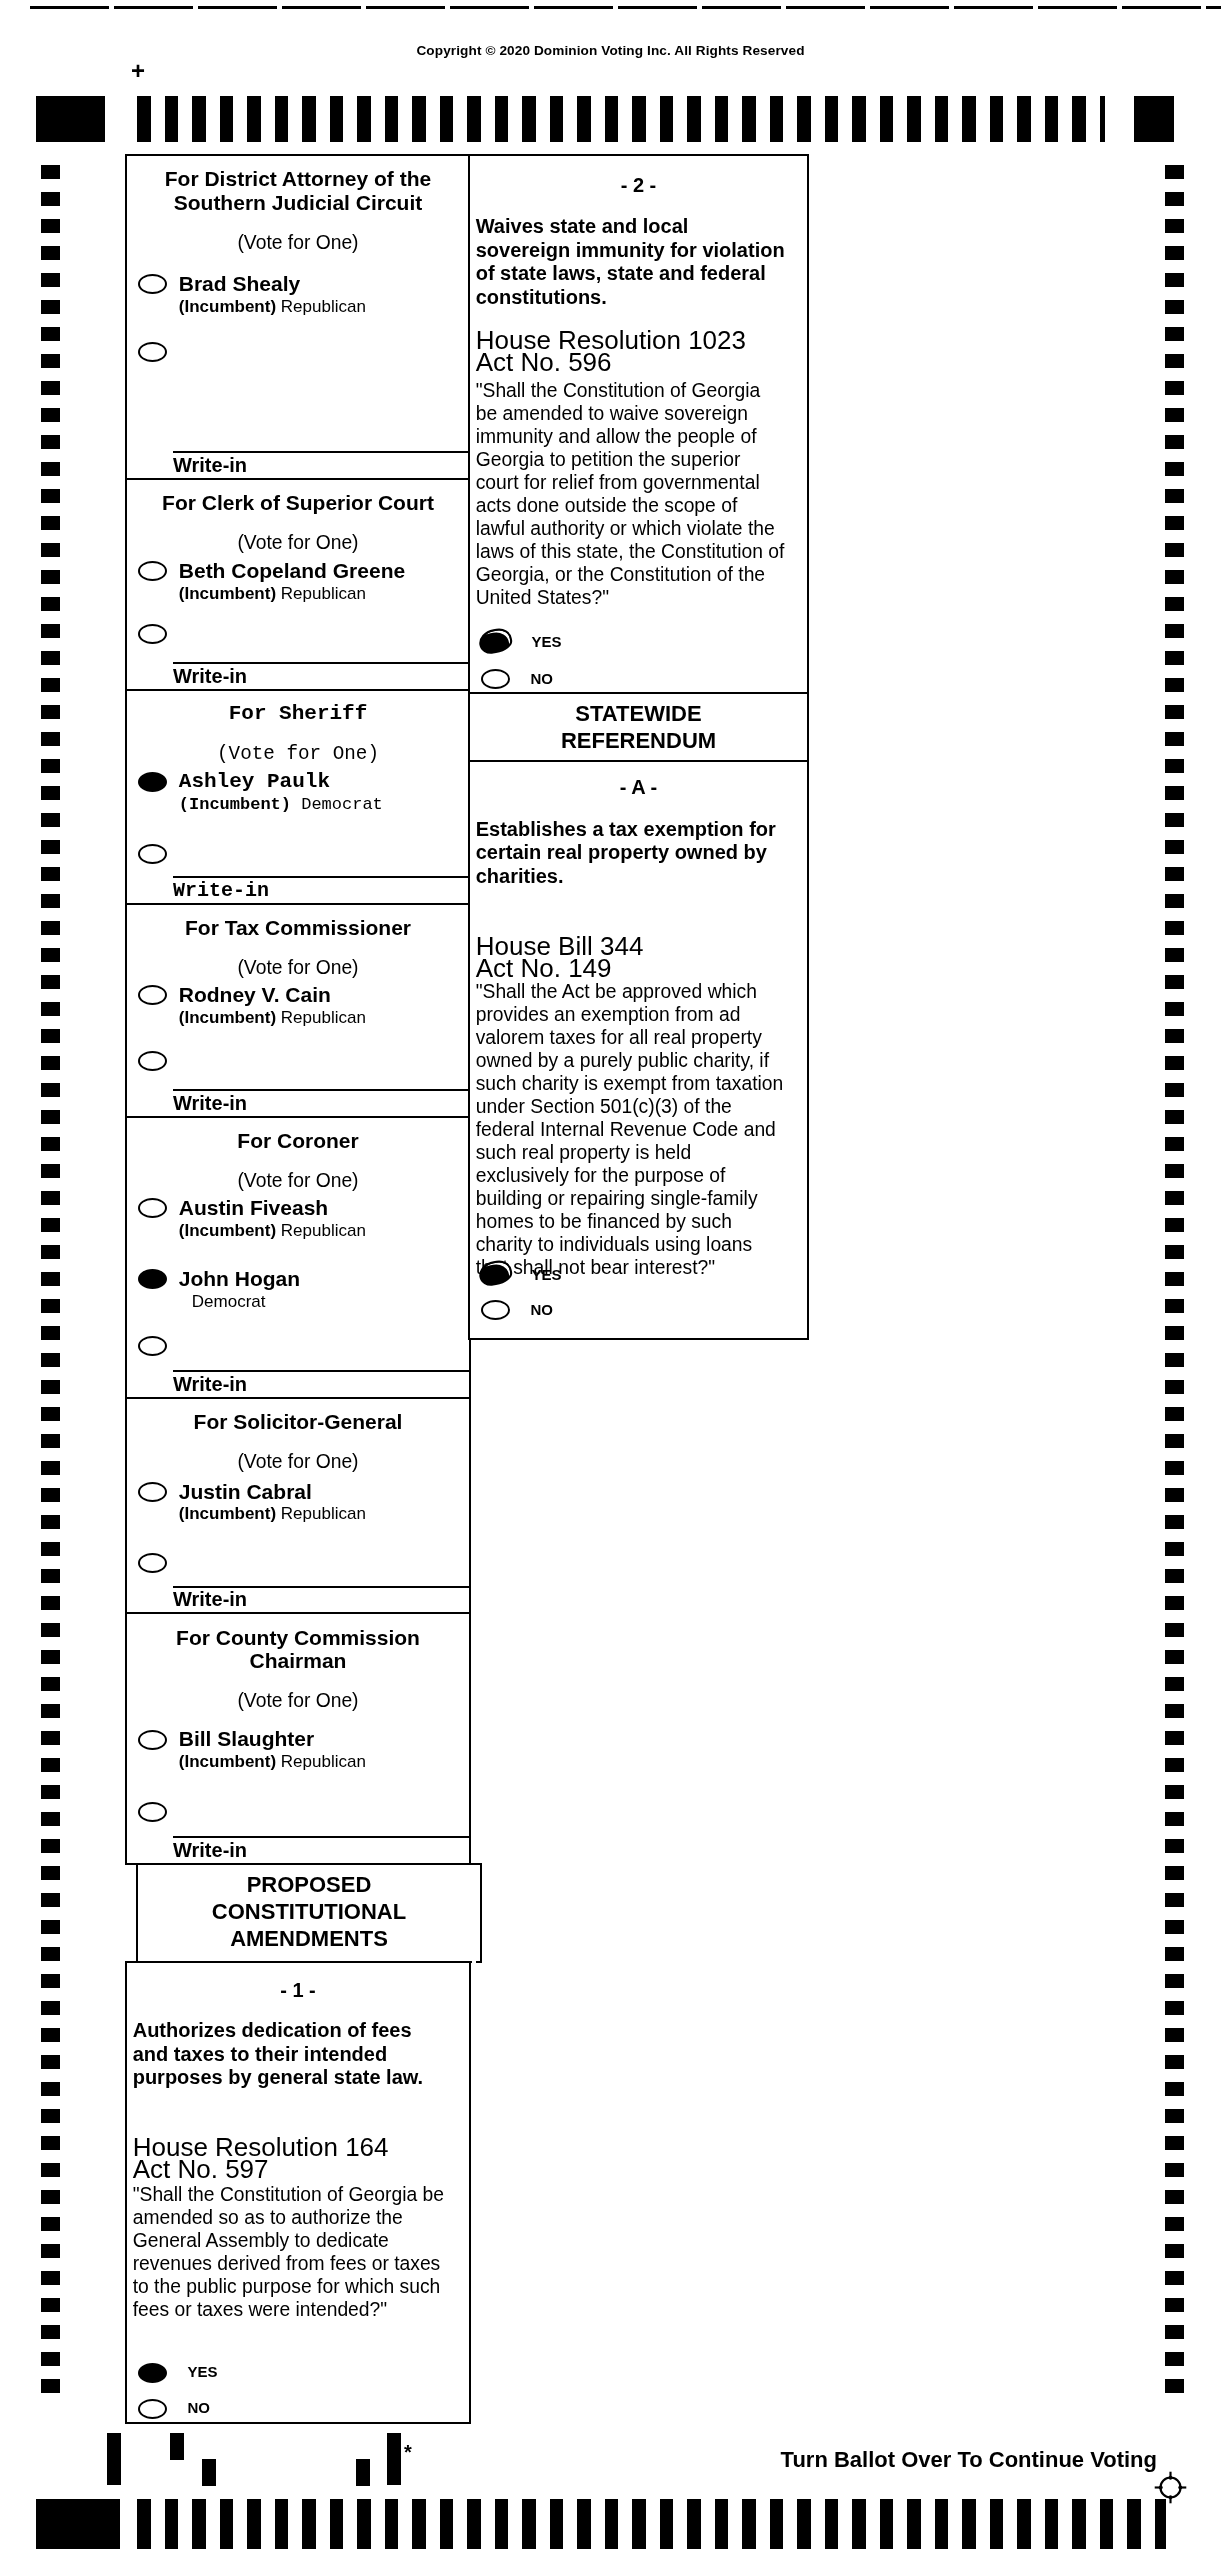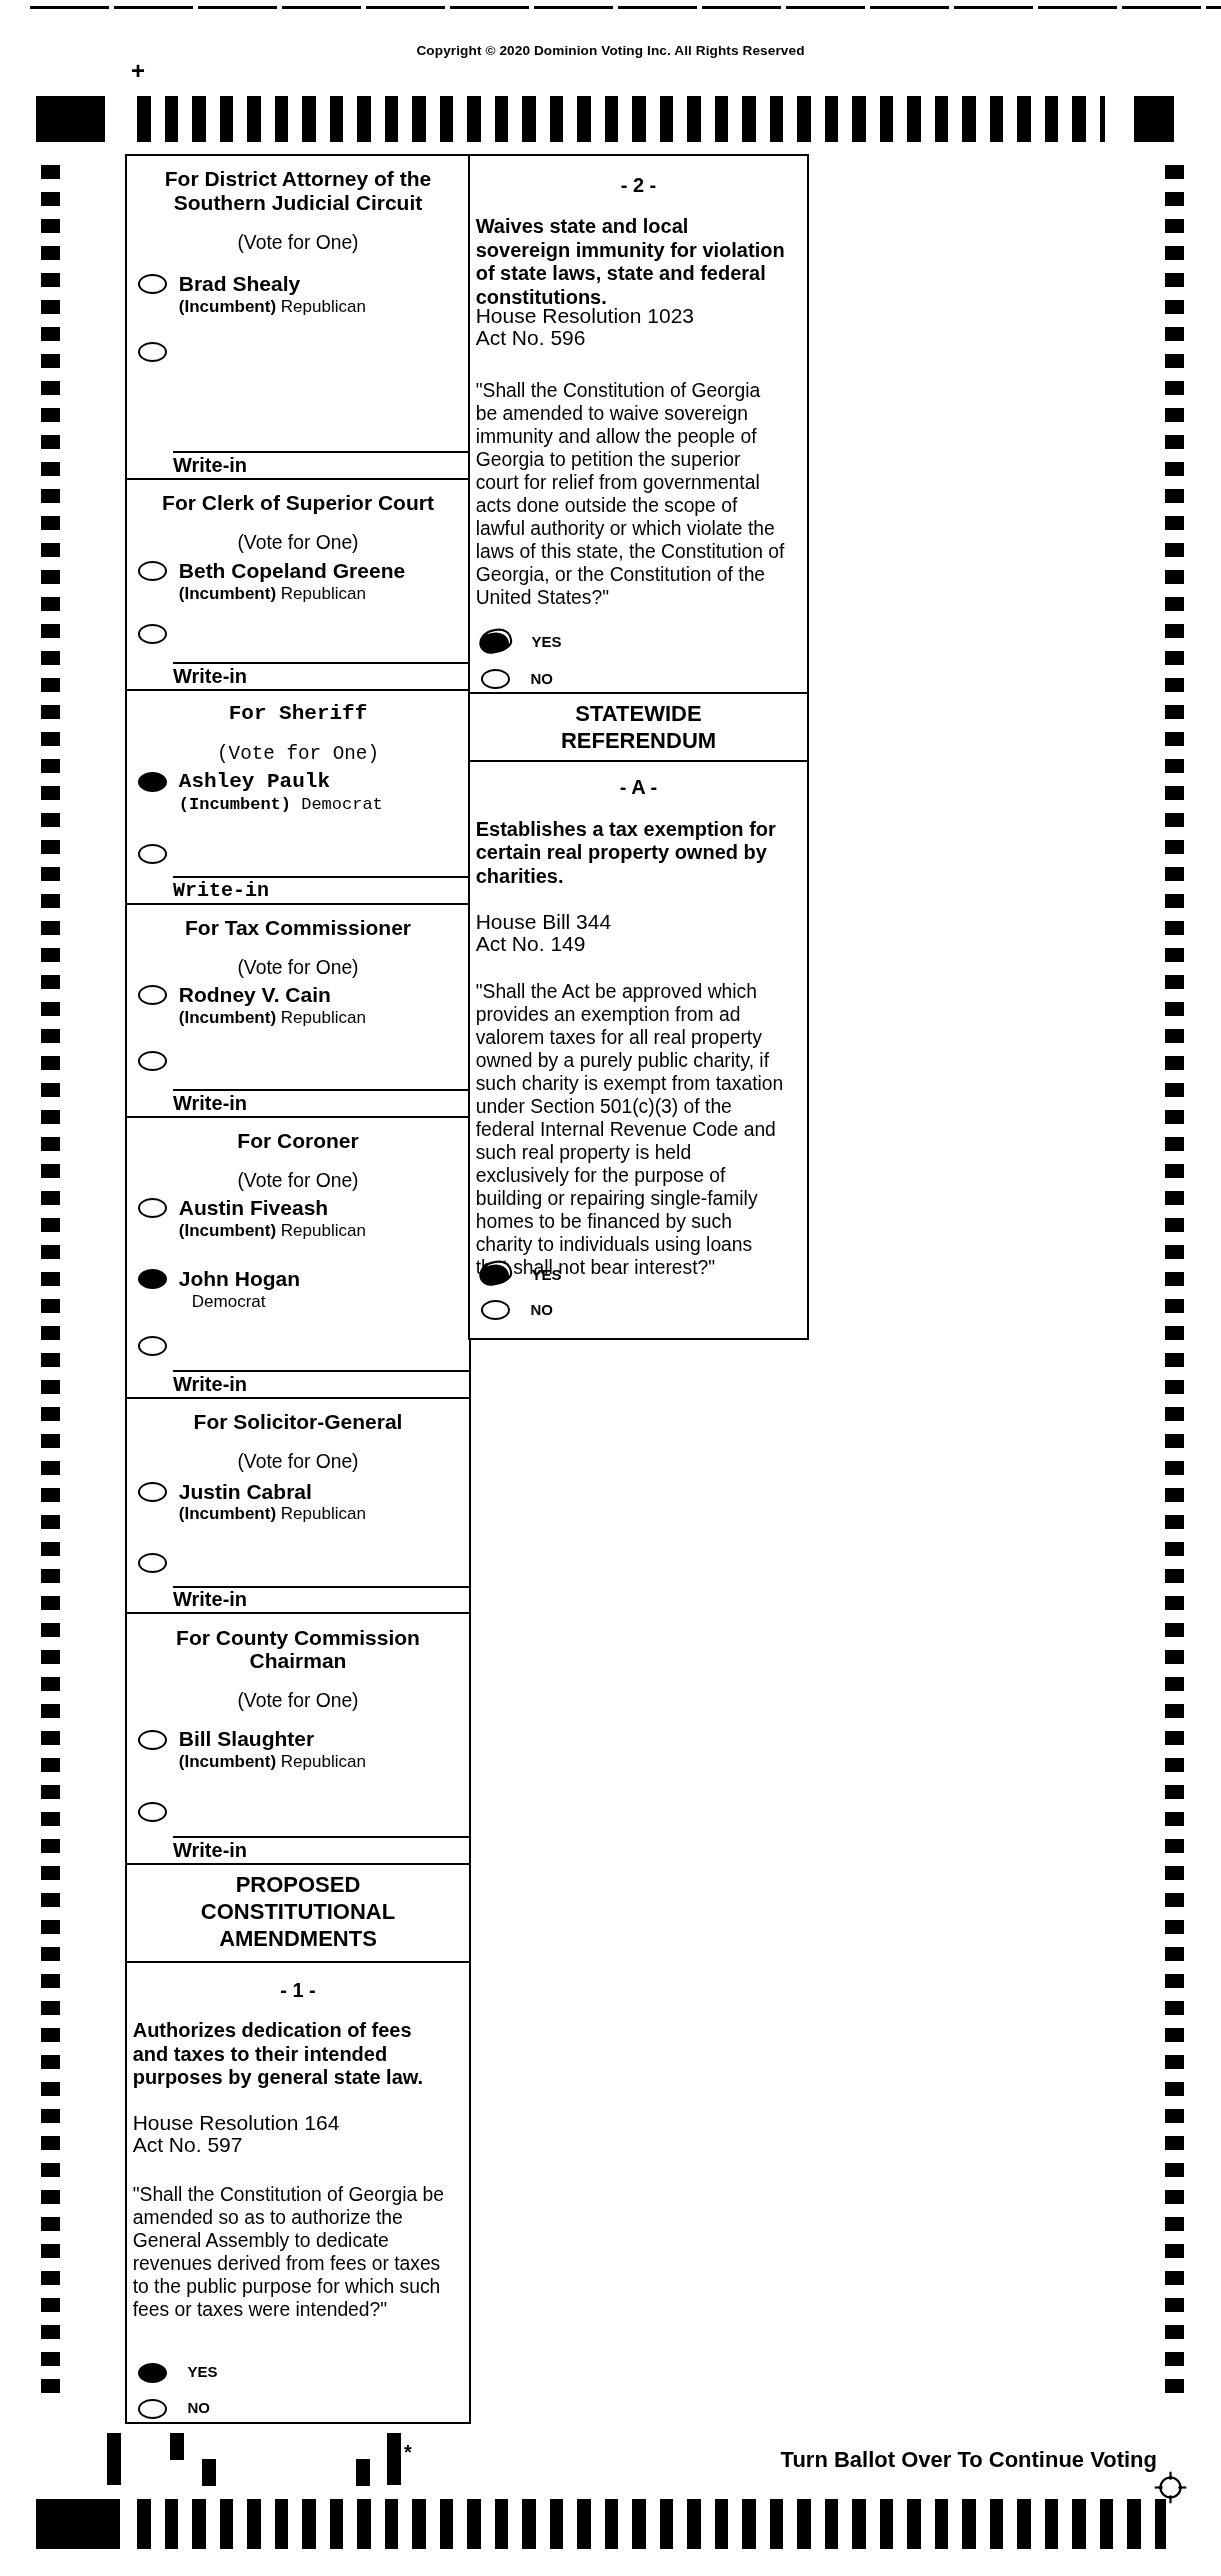--- a/index.html
+++ b/index.html
@@ -52,29 +52,29 @@
   .writein{position:absolute;left:0;right:0;bottom:0;height:27px;}
   .wline{position:absolute;left:46px;right:0;top:0;border-top:2.1px solid #000;}
   .wlabel{position:absolute;left:46px;top:2.9px;font-weight:bold;font-size:20px;}
 
   .hbox{text-align:center;font-weight:bold;font-size:22px;line-height:27px;padding-top:5.7px;}
   .dashedbottom{border-bottom:2.1px dashed #000;}
 
   .mtext{position:absolute;left:5.7px;right:21.5px;}
   .num{position:absolute;left:0;right:0;text-align:center;font-weight:bold;font-size:20px;}
   .msummary{font-weight:bold;font-size:20px;line-height:23.6px;}
-  .mref{font-size:21px;line-height:22px;}
+  .mref{font-size:26px;line-height:22px;margin-top:24px;}
   .mquote{font-size:19.3px;line-height:23px;}
   .yn{position:absolute;left:11.4px;display:flex;gap:20px;align-items:center;}
   .ynlabel{font-weight:bold;font-size:15px;}
 
   
   .c0{height:326px;}.c1{height:213px;}.c2{height:216px;font-family:Liberation Mono, monospace;}.c3{height:215px;}
   .c4{height:283px;}.c5{height:218px;}.c6{height:253px;}
-  .c7{height:100px;}.c8{height:463px;}
+  .c7{height:100px;margin-left:11px;}.c8{height:463px;}
   .r0{height:540px;}.r1{height:70px;}.r2{height:580px;}
 </style>
 </head>
 <body>
 
 <div class="topline"></div>
 <div class="copyright">Copyright © 2020 Dominion Voting Inc. All Rights Reserved</div>
 <div class="plus">+</div>
 
 <div class="trow" style="left:36px;width:69px;"></div>

